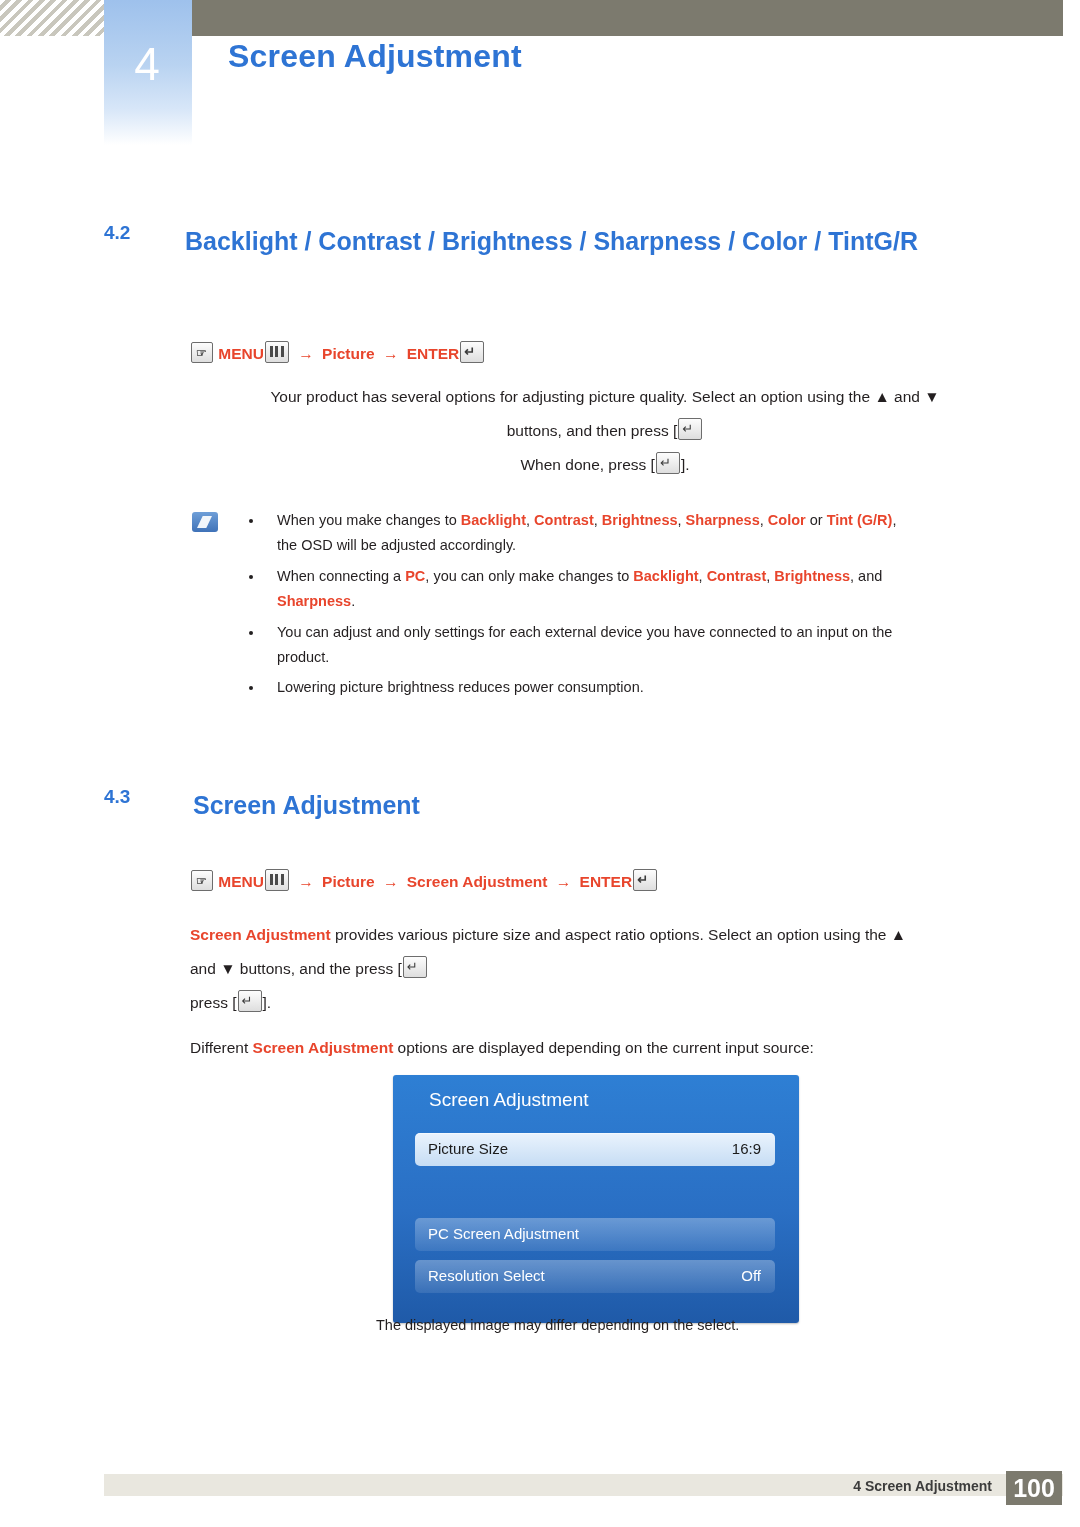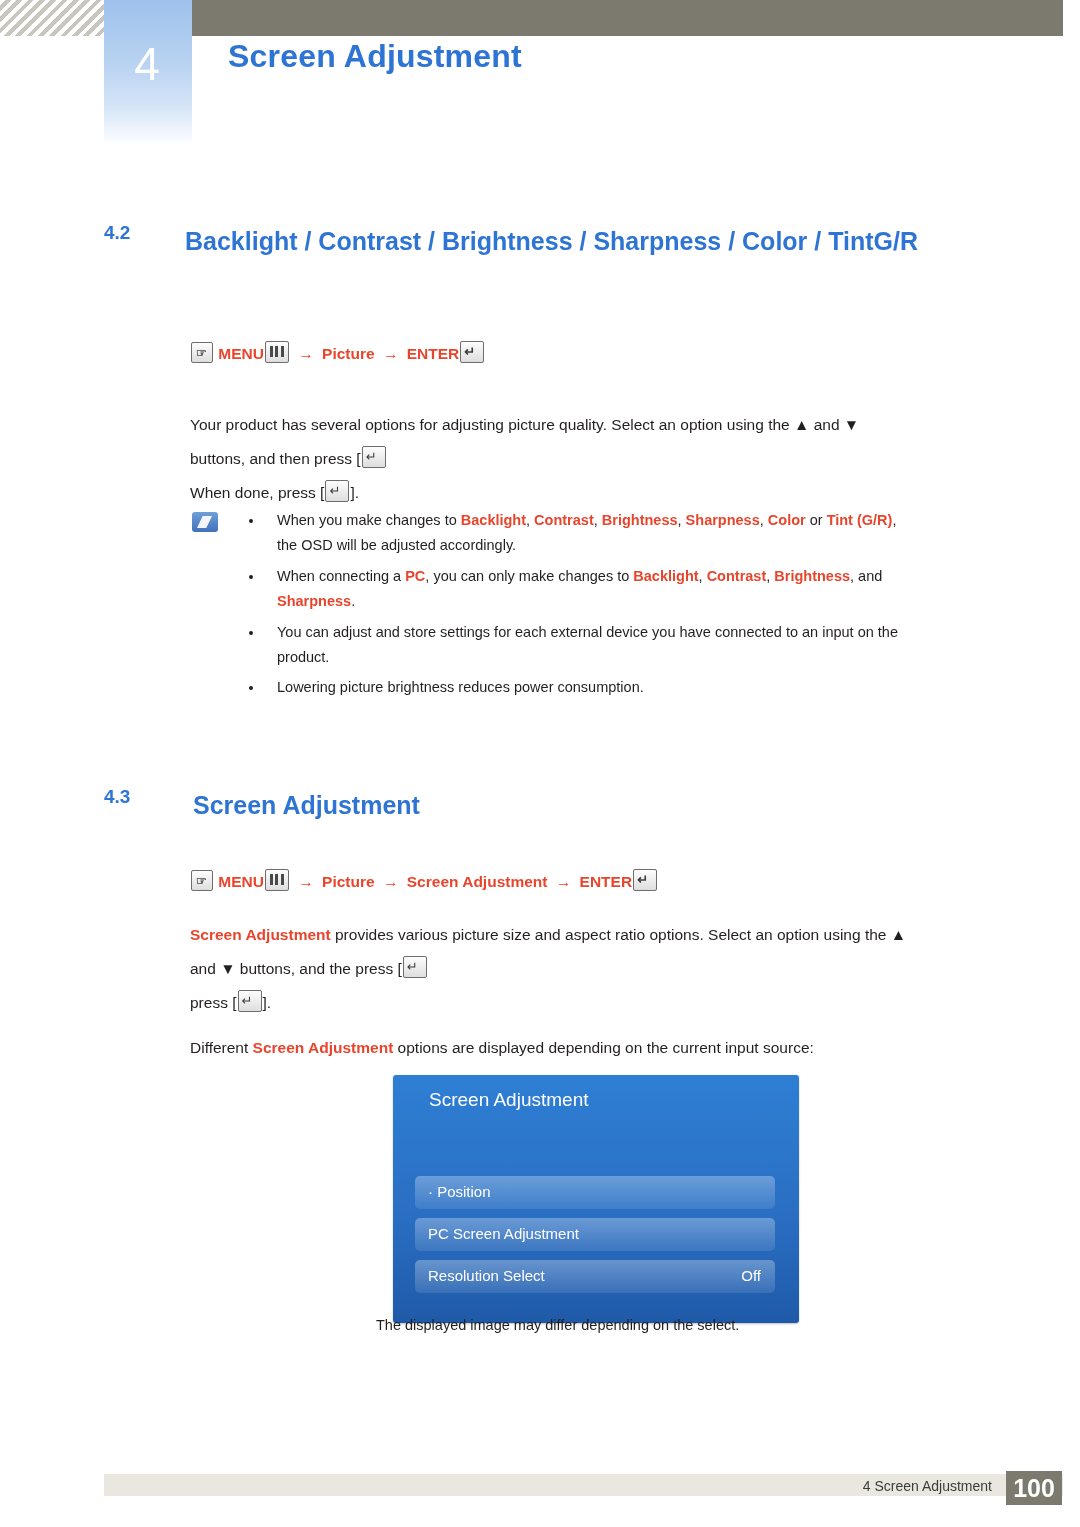--- a/index.html
+++ b/index.html
@@ -234,21 +234,21 @@
     width: 959px;
     height: 22px;
     background: #e9e7df;
   }
   .footer-text {
     position: absolute;
     right: 88px;
     bottom: 33px;
     font-size: 14px;
     color: #3c3c3c;
-    font-weight: normal;
+    font-weight: bold;
     margin-left: 9px;
   }
   .footer-page {
     position: absolute;
     right: 18px;
     bottom: 22px;
     width: 56px;
     height: 34px;
     background: #7c7a6e;
     color: #ffffff;
@@ -273,21 +273,21 @@
 
 <div class="pathline" style="top:341px; left:190px;">
   <span class="keybox small"><span class="hand">☞</span></span>
   <span>MENU</span><span class="keybox"><span class="bars"></span></span>
   <span class="arrow">→</span>
   <span>Picture</span>
   <span class="arrow">→</span>
   <span>ENTER</span><span class="keybox"><span class="entglyph">↵</span></span>
 </div>
 
-<div class="body-text" style="top:408px; left:190px; width:830px;">
+<div class="body-text" style="top:380px; left:190px; width:830px;text-align:center;">
   <span>Your product has several options for adjusting picture quality. Select an option using the </span><span>▲</span><span> and </span><span>▼</span><br>
   <span>buttons, and then press [</span><span class="keybox"><span class="entglyph">↵</span></span><br>
   <span>When done, press [</span><span class="keybox"><span class="entglyph">↵</span></span><span>].</span>
 </div>
 
 <div class="note-icon" style="top:512px; left:192px;"></div>
 
 <div class="bullet-dot" style="top:519px; left:249px;"></div>
 <div class="bullet-row" style="top:508px; left:277px; width:740px;">
   <span>When you make changes to </span><span class="hl-red">Backlight</span><span>, </span><span class="hl-red">Contrast</span><span>, </span><span class="hl-red">Brightness</span><span>, </span><span class="hl-red">Sharpness</span><span>, </span><span class="hl-red">Color</span><span> or </span><span class="hl-red">Tint (G/R)</span><span>,</span><br>
@@ -295,21 +295,21 @@
 </div>
 
 <div class="bullet-dot" style="top:575px; left:249px;"></div>
 <div class="bullet-row" style="top:564px; left:277px; width:740px;">
   <span>When connecting a </span><span class="hl-red">PC</span><span>, you can only make changes to </span><span class="hl-red">Backlight</span><span>, </span><span class="hl-red">Contrast</span><span>, </span><span class="hl-red">Brightness</span><span>, and</span><br>
   <span class="hl-red">Sharpness</span><span>.</span>
 </div>
 
 <div class="bullet-dot" style="top:631px; left:249px;"></div>
 <div class="bullet-row" style="top:620px; left:277px; width:745px;">
-  <span>You can adjust and store settings for each external device you have connected to an input on the</span><br>
+  <span>You can adjust and only settings for each external device you have connected to an input on the</span><br>
   <span>product.</span>
 </div>
 
 <div class="bullet-dot" style="top:686px; left:249px;"></div>
 <div class="bullet-row" style="top:675px; left:277px; width:740px;">
   <span>Lowering picture brightness reduces power consumption.</span>
 </div>
 
 <div class="sec-num" style="top:786px; left:104px;">4.3</div>
 <div class="sec-title" style="top:786px; left:193px;">Screen Adjustment</div>
@@ -331,25 +331,25 @@
   <span>press [</span><span class="keybox"><span class="entglyph">↵</span></span><span>].</span>
 </div>
 
 <div class="body-text" style="top:1035px; left:190px; width:830px; line-height:26px;">
   <span>Different </span><span class="hl-red">Screen Adjustment</span><span> options are displayed depending on the current input source:</span>
 </div>
 
 <div class="osd">
   <div class="osd-title">Screen Adjustment</div>
 
-
-  <div class="osd-row normal" style="top:101px;">
-    <span class="lbl">· Position</span>
-    <span class="val"></span>
+  <div class="osd-row selected" style="top:58px;">
+    <span class="lbl">Picture Size</span>
+    <span class="val">16:9</span>
   </div>
+
 
   <div class="osd-row normal" style="top:143px;">
     <span class="lbl">PC Screen Adjustment</span>
     <span class="val"></span>
   </div>
 
   <div class="osd-row normal" style="top:185px;">
     <span class="lbl">Resolution Select</span>
     <span class="val">Off</span>
   </div>

